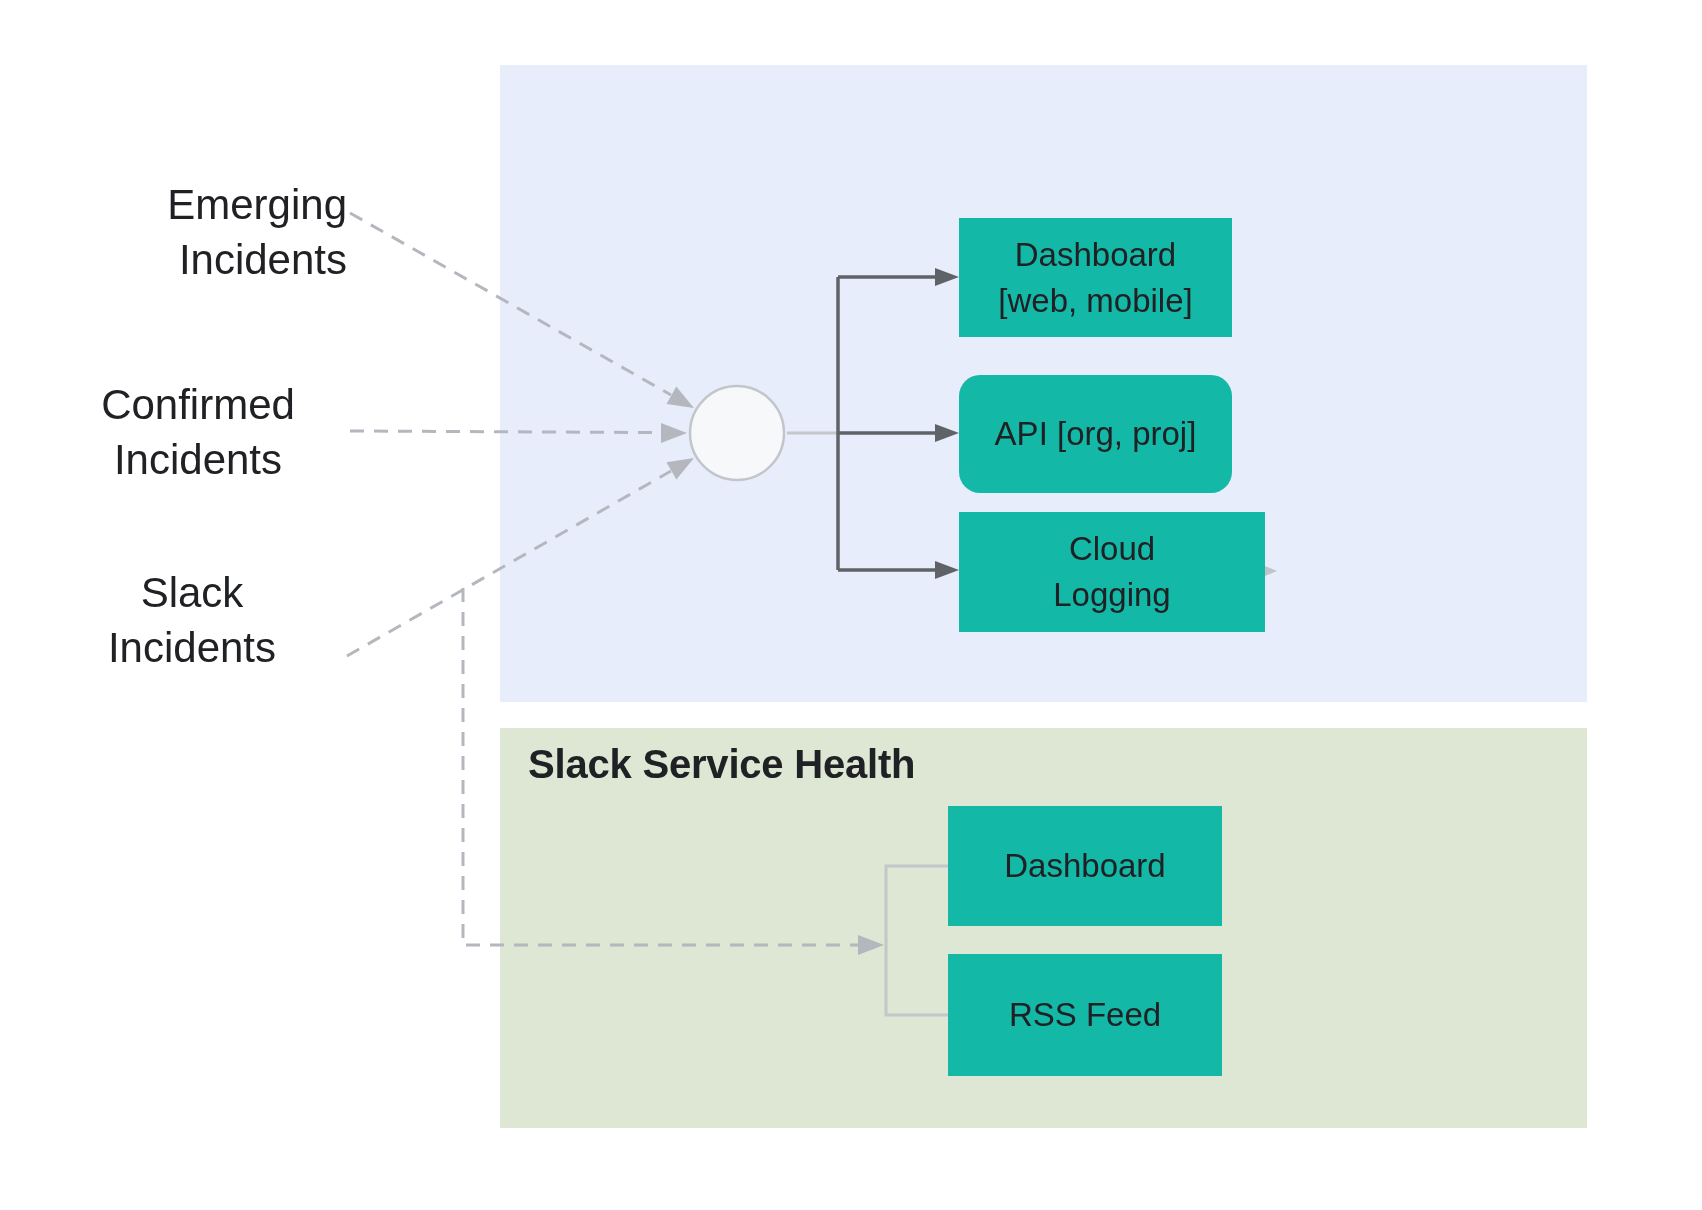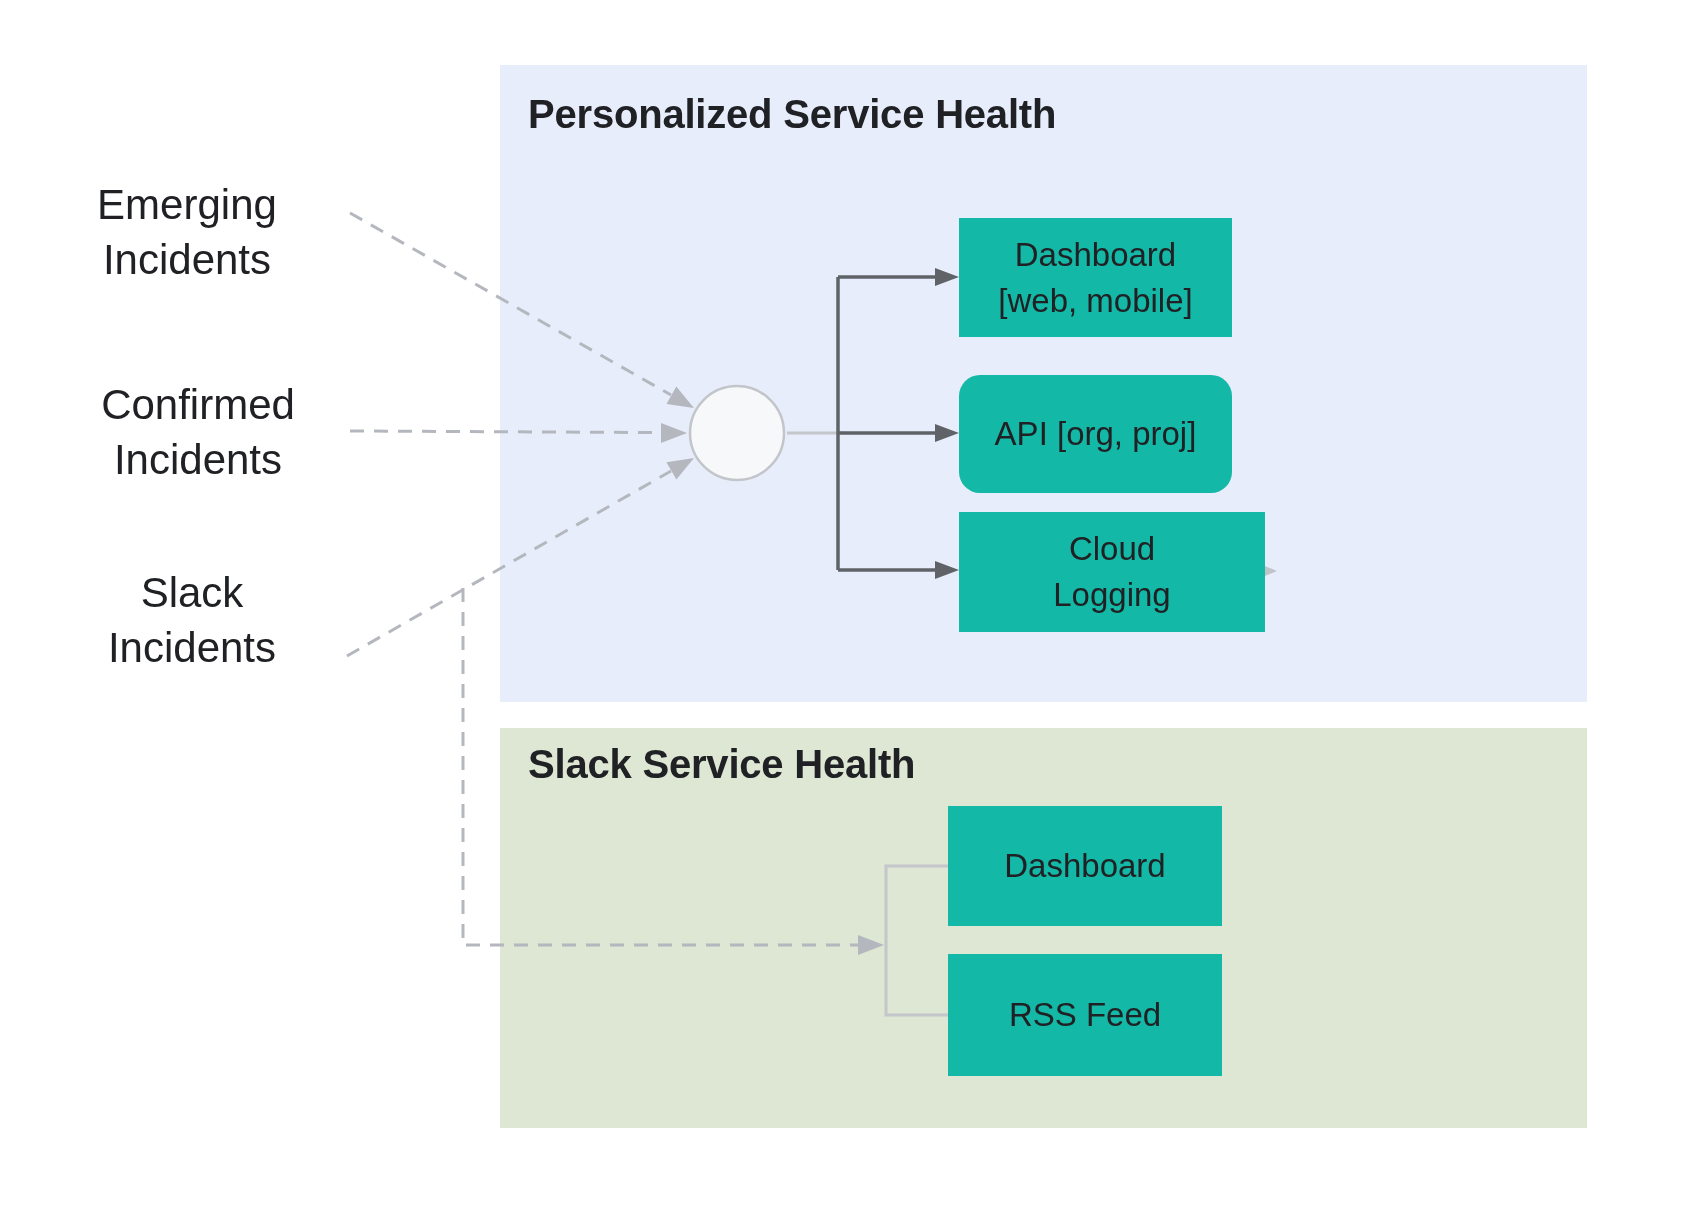--- a/index.html
+++ b/index.html
@@ -26,21 +26,21 @@
   .box-logging{left:959px;top:512px;width:306px;height:120px;}
   .box-notifications{left:1277px;top:460px;width:281px;height:223px;}
   .box-dashboard-green{left:948px;top:806px;width:274px;height:120px;}
   .box-rss{left:948px;top:954px;width:274px;height:122px;}
   .notif-title{font-size:33px;line-height:1.35;}
   .notif-sub{font-size:27px;line-height:1.3;}
   .source-label{
     position:absolute;width:320px;text-align:center;font-size:42px;
     line-height:55px;color:#202124;
   }
-  .src-emerging{left:27px;top:177px;}
+  .src-emerging{left:27px;top:177px;text-align:right;}
   .src-confirmed{left:38px;top:377px;}
   .src-major{left:32px;top:565px;}
   .connector-layer{position:absolute;left:0;top:0;width:1702px;height:1210px;pointer-events:none;}
 </style>
 </head>
 <body>
 
 <div class="canvas">
 
   <div class="panel panel-blue"></div>
@@ -83,21 +83,20 @@
     <g stroke="#c0c3c7" stroke-width="3" fill="#c0c3c7">
       <line x1="1232" y1="571" x2="1254" y2="571" fill="none"></line>
       <polygon stroke="none" points="1277,571 1253,561 1253,581"></polygon>
     </g>
 
     <path d="M948,866 H886 V1015 H948" fill="none" stroke="#c3c6ca" stroke-width="3"></path>
 
     <circle cx="737" cy="433" r="47" fill="#f7f8fa" stroke="#c2c5ca" stroke-width="2.5"></circle>
   </svg>
 
-  <div class="panel-title title-blue">Personalized Service Health</div>
   <div class="panel-title title-green">Slack Service Health</div>
 
   <div class="source-label src-emerging">
     <div>Emerging</div>
     <div>Incidents</div>
   </div>
   <div class="source-label src-confirmed">
     <div>Confirmed</div>
     <div>Incidents</div>
   </div>

